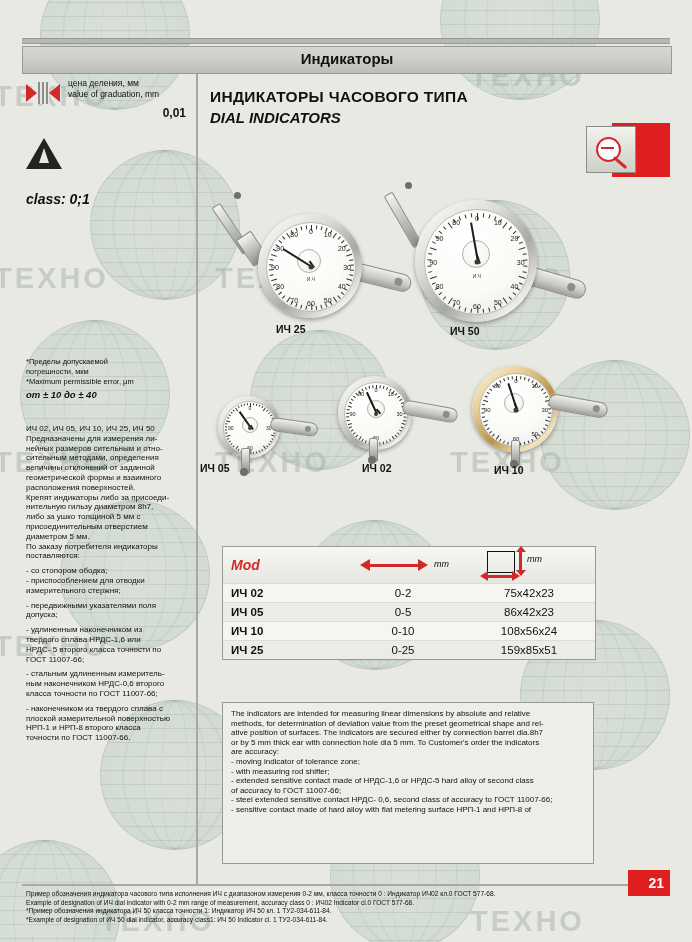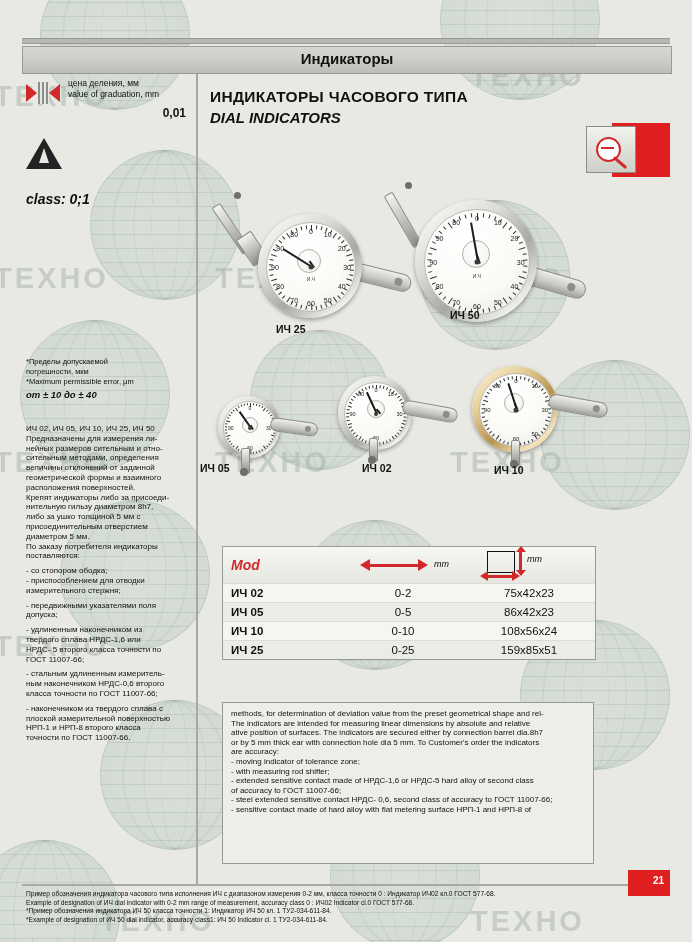--- a/index.html
+++ b/index.html
@@ -216,21 +216,21 @@
     position:absolute;left:22px;top:884px;width:648px;height:2px;background:#a9a9a3;z-index:3;
   }
   #footer{
     position:absolute;left:26px;top:890px;width:580px;z-index:4;
     font-size:6.6px;line-height:8.6px;color:#111;
   }
   #page-num{
     position:absolute;right:22px;top:870px;width:42px;height:26px;background:#e02020;z-index:5;
   }
   #page-num span{
-    position:absolute;right:6px;top:5px;color:#fff;font-size:10px;font-weight:bold;
+    position:absolute;right:6px;top:5px;color:#fff;font-size:14px;font-weight:bold;
   }
 </style>
 </head>
 <body>
 
 <div id="watermarks">
   <div class="wm-globe" style="left:40px;top:-40px;width:150px;height:150px;"></div>
   <div class="wm-globe" style="left:440px;top:-60px;width:160px;height:160px;"></div>
   <div class="wm-globe" style="left:90px;top:150px;width:150px;height:150px;"></div>
   <div class="wm-globe" style="left:420px;top:200px;width:150px;height:150px;"></div>
@@ -504,21 +504,21 @@
       <div class="num" style="left:14%;top:27%;">90</div>
       <div class="num" style="left:30%;top:12%;">80</div>
     </div>
     <div class="subdial" style="left:36%;top:29%;width:26px;height:26px;">
       <div class="subhand" style="height:10px;transform:rotate(160deg);"></div>
     </div>
     <div class="hand" style="height:40px;transform:rotate(-10deg);"></div>
     <div class="hub" style="width:5px;height:5px;"></div>
     <div class="brand" style="top:61%;">И.Ч</div>
   </div>
-  <div class="caption" style="left:55px;top:127px;">ИЧ 50</div>
+  <div class="caption" style="left:55px;top:143px;">ИЧ 50</div>
 </div>
 
 <div class="gauge" style="left:208px;top:390px;width:120px;height:90px;">
   <div class="bezel" style="left:10px;top:6px;width:62px;height:62px;"></div>
   <div class="face" style="left:15px;top:11px;width:52px;height:52px;">
       <div class="tickring">
         <div class="tick" style="height: 3.51px; top: 1.485px; width: 1.3px; transform: rotate(0deg); transform-origin: 50% 25.515px;"></div>
         <div class="tick" style="height: 2.16px; top: 1.485px; width: 0.8px; transform: rotate(7.2deg); transform-origin: 50% 25.515px;"></div>
         <div class="tick" style="height: 2.16px; top: 1.485px; width: 0.8px; transform: rotate(14.4deg); transform-origin: 50% 25.515px;"></div>
         <div class="tick" style="height: 2.16px; top: 1.485px; width: 0.8px; transform: rotate(21.6deg); transform-origin: 50% 25.515px;"></div>
@@ -781,22 +781,22 @@
     <div class="c3">108x56x24</div>
   </div>
   <div class="row alt">
     <div class="c1">ИЧ 25</div>
     <div class="c2">0-25</div>
     <div class="c3">159x85x51</div>
   </div>
 </div>
 
 <div id="eng-block">
+  <p>The indicators are intended for measuring linear dimensions by absolute and relative</p>
   <p>methods, for determination of deviation value from the preset geometrical shape and  rel-</p>
-  <p>The indicators are intended for measuring linear dimensions by absolute and relative</p>
   <p>ative position of surfaces. The indicators are secured either by connection barrel dia.8h7</p>
   <p>or by 5 mm thick ear with connection hole dia 5 mm. To Customer's order the indicators</p>
   <p>are accuracy:</p>
   <p>- moving indicator of tolerance zone;</p>
   <p>- with measuring rod shifter;</p>
   <p>- extended sensitive contact made of НРДС-1,6  or  НРДС-5  hard alloy of second class</p>
   <p>of accuracy to ГОСТ 11007-66;</p>
   <p>- steel extended sensitive contact НРДС- 0,6, second class of accuracy to ГОСТ 11007-66;</p>
   <p>- sensitive contact made of hard alloy with flat metering surface НРП-1 and НРП-8 of</p>
 </div>

